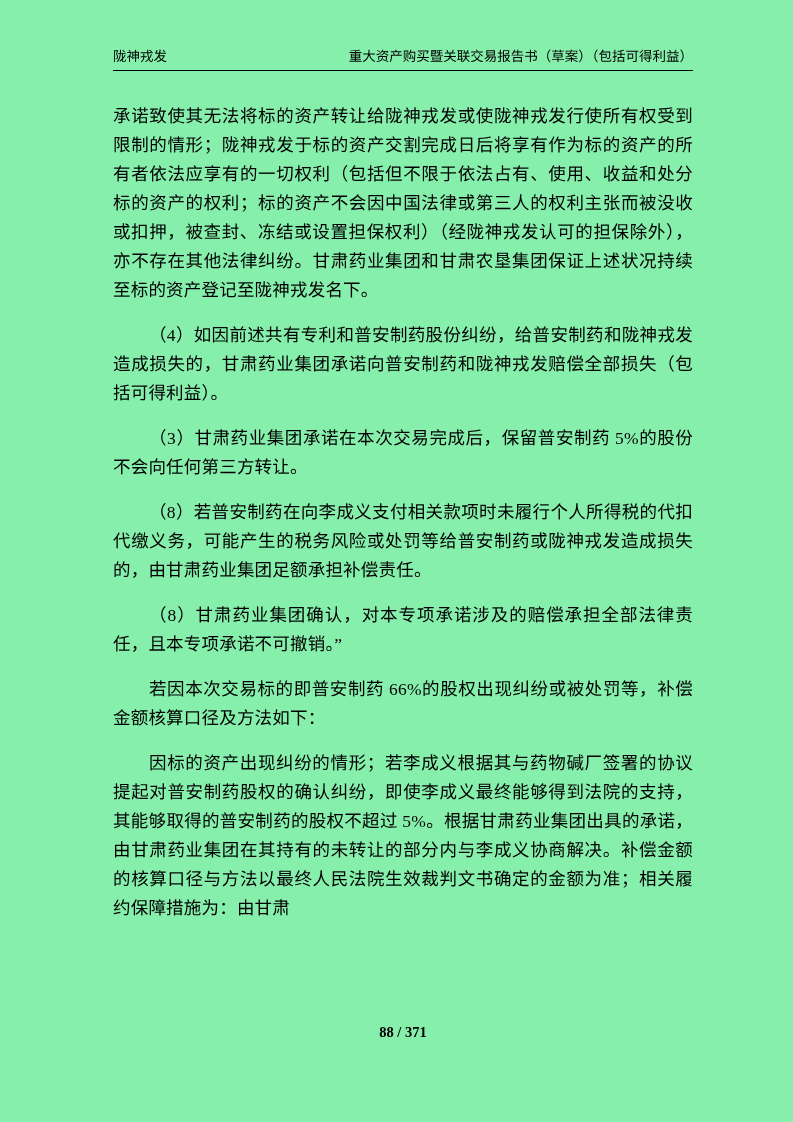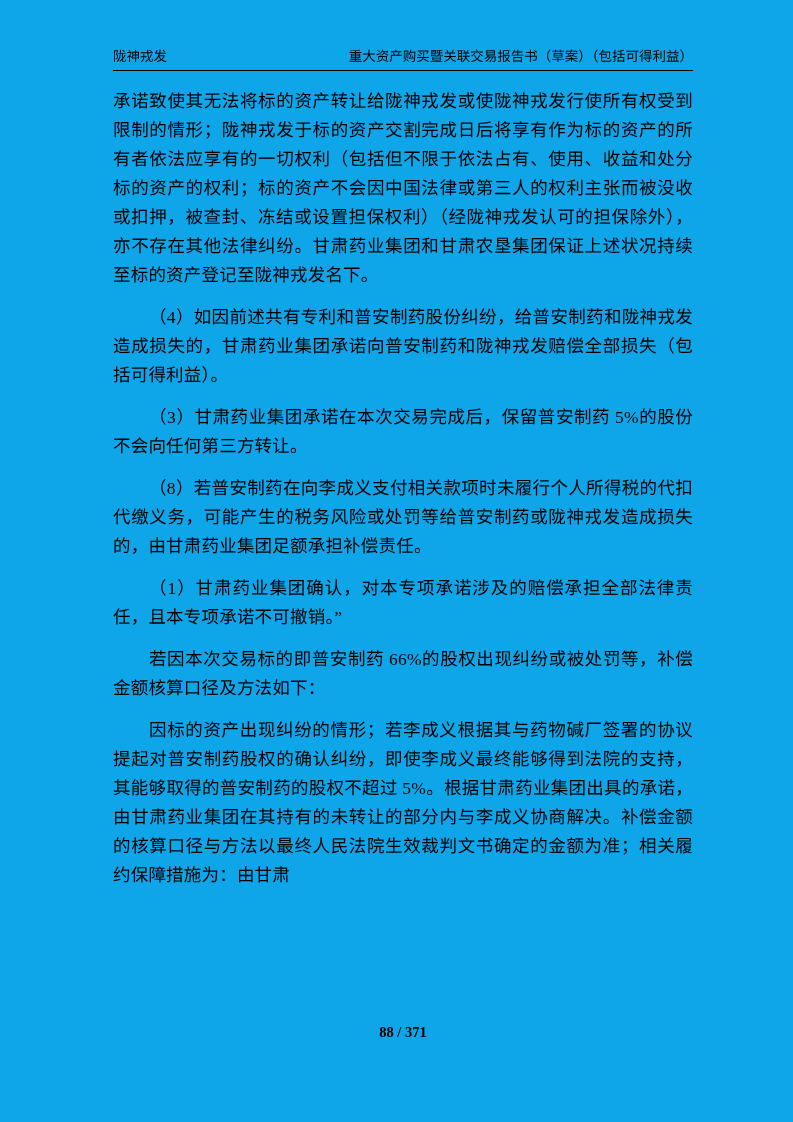--- a/index.html
+++ b/index.html
@@ -8,21 +8,21 @@
     width: 793px;
     height: 1122px;
     position: relative;
     font-family: "Liberation Serif", "DejaVu Serif", serif;
     color: #000000;
     overflow: hidden;
   }
   .page {
     position: absolute;
     inset: 0;
-    background: #0ea5e9;
+    background: #86efac;
   }
   .doc-header {
     position: absolute;
     top: 48px;
     left: 113px;
     width: 580px;
     display: flex;
     justify-content: space-between;
     align-items: flex-end;
     font-size: 13.5px;
@@ -36,21 +36,21 @@
     top: 86px;
     left: 113px;
     width: 580px;
     font-size: 17.5px;
     line-height: 29px;
     text-align: justify;
     text-justify: inter-ideograph;
     letter-spacing: 0.2px;
   }
   .doc-body p.para {
-    margin: 1px 0 13px 0;
+    margin: 16px 0 13px 0;
   }
   .doc-body p.para.indent {
     text-indent: 36px;
   }
   .doc-footer {
     position: absolute;
     top: 1024px;
     left: 113px;
     width: 580px;
     text-align: center;
@@ -67,21 +67,21 @@
     <span>陇神戎发</span>
     <span>重大资产购买暨关联交易报告书（草案）（包括可得利益）</span>
   </header>
 
   <main class="doc-body">
 
   <p class="para">承诺致使其无法将标的资产转让给陇神戎发或使陇神戎发行使所有权受到限制的情形；陇神戎发于标的资产交割完成日后将享有作为标的资产的所有者依法应享有的一切权利（包括但不限于依法占有、使用、收益和处分标的资产的权利；标的资产不会因中国法律或第三人的权利主张而被没收或扣押，被查封、冻结或设置担保权利）（经陇神戎发认可的担保除外），亦不存在其他法律纠纷。甘肃药业集团和甘肃农垦集团保证上述状况持续至标的资产登记至陇神戎发名下。</p>
       <p class="para indent">（4）如因前述共有专利和普安制药股份纠纷，给普安制药和陇神戎发造成损失的，甘肃药业集团承诺向普安制药和陇神戎发赔偿全部损失（包括可得利益）。</p>
       <p class="para indent">（3）甘肃药业集团承诺在本次交易完成后，保留普安制药 5%的股份不会向任何第三方转让。</p>
       <p class="para indent">（8）若普安制药在向李成义支付相关款项时未履行个人所得税的代扣代缴义务，可能产生的税务风险或处罚等给普安制药或陇神戎发造成损失的，由甘肃药业集团足额承担补偿责任。</p>
-      <p class="para indent">（1）甘肃药业集团确认，对本专项承诺涉及的赔偿承担全部法律责任，且本专项承诺不可撤销。”</p>
+      <p class="para indent">（8）甘肃药业集团确认，对本专项承诺涉及的赔偿承担全部法律责任，且本专项承诺不可撤销。”</p>
       <p class="para indent">若因本次交易标的即普安制药 66%的股权出现纠纷或被处罚等，补偿金额核算口径及方法如下：</p>
       <p class="para indent">因标的资产出现纠纷的情形；若李成义根据其与药物碱厂签署的协议提起对普安制药股权的确认纠纷，即使李成义最终能够得到法院的支持，其能够取得的普安制药的股权不超过 5%。根据甘肃药业集团出具的承诺，由甘肃药业集团在其持有的未转让的部分内与李成义协商解决。补偿金额的核算口径与方法以最终人民法院生效裁判文书确定的金额为准；相关履约保障措施为：由甘肃</p>
     </main>
 
   <footer class="doc-footer">
     <span>88 / 371</span>
   </footer>
 
 </div>
 

